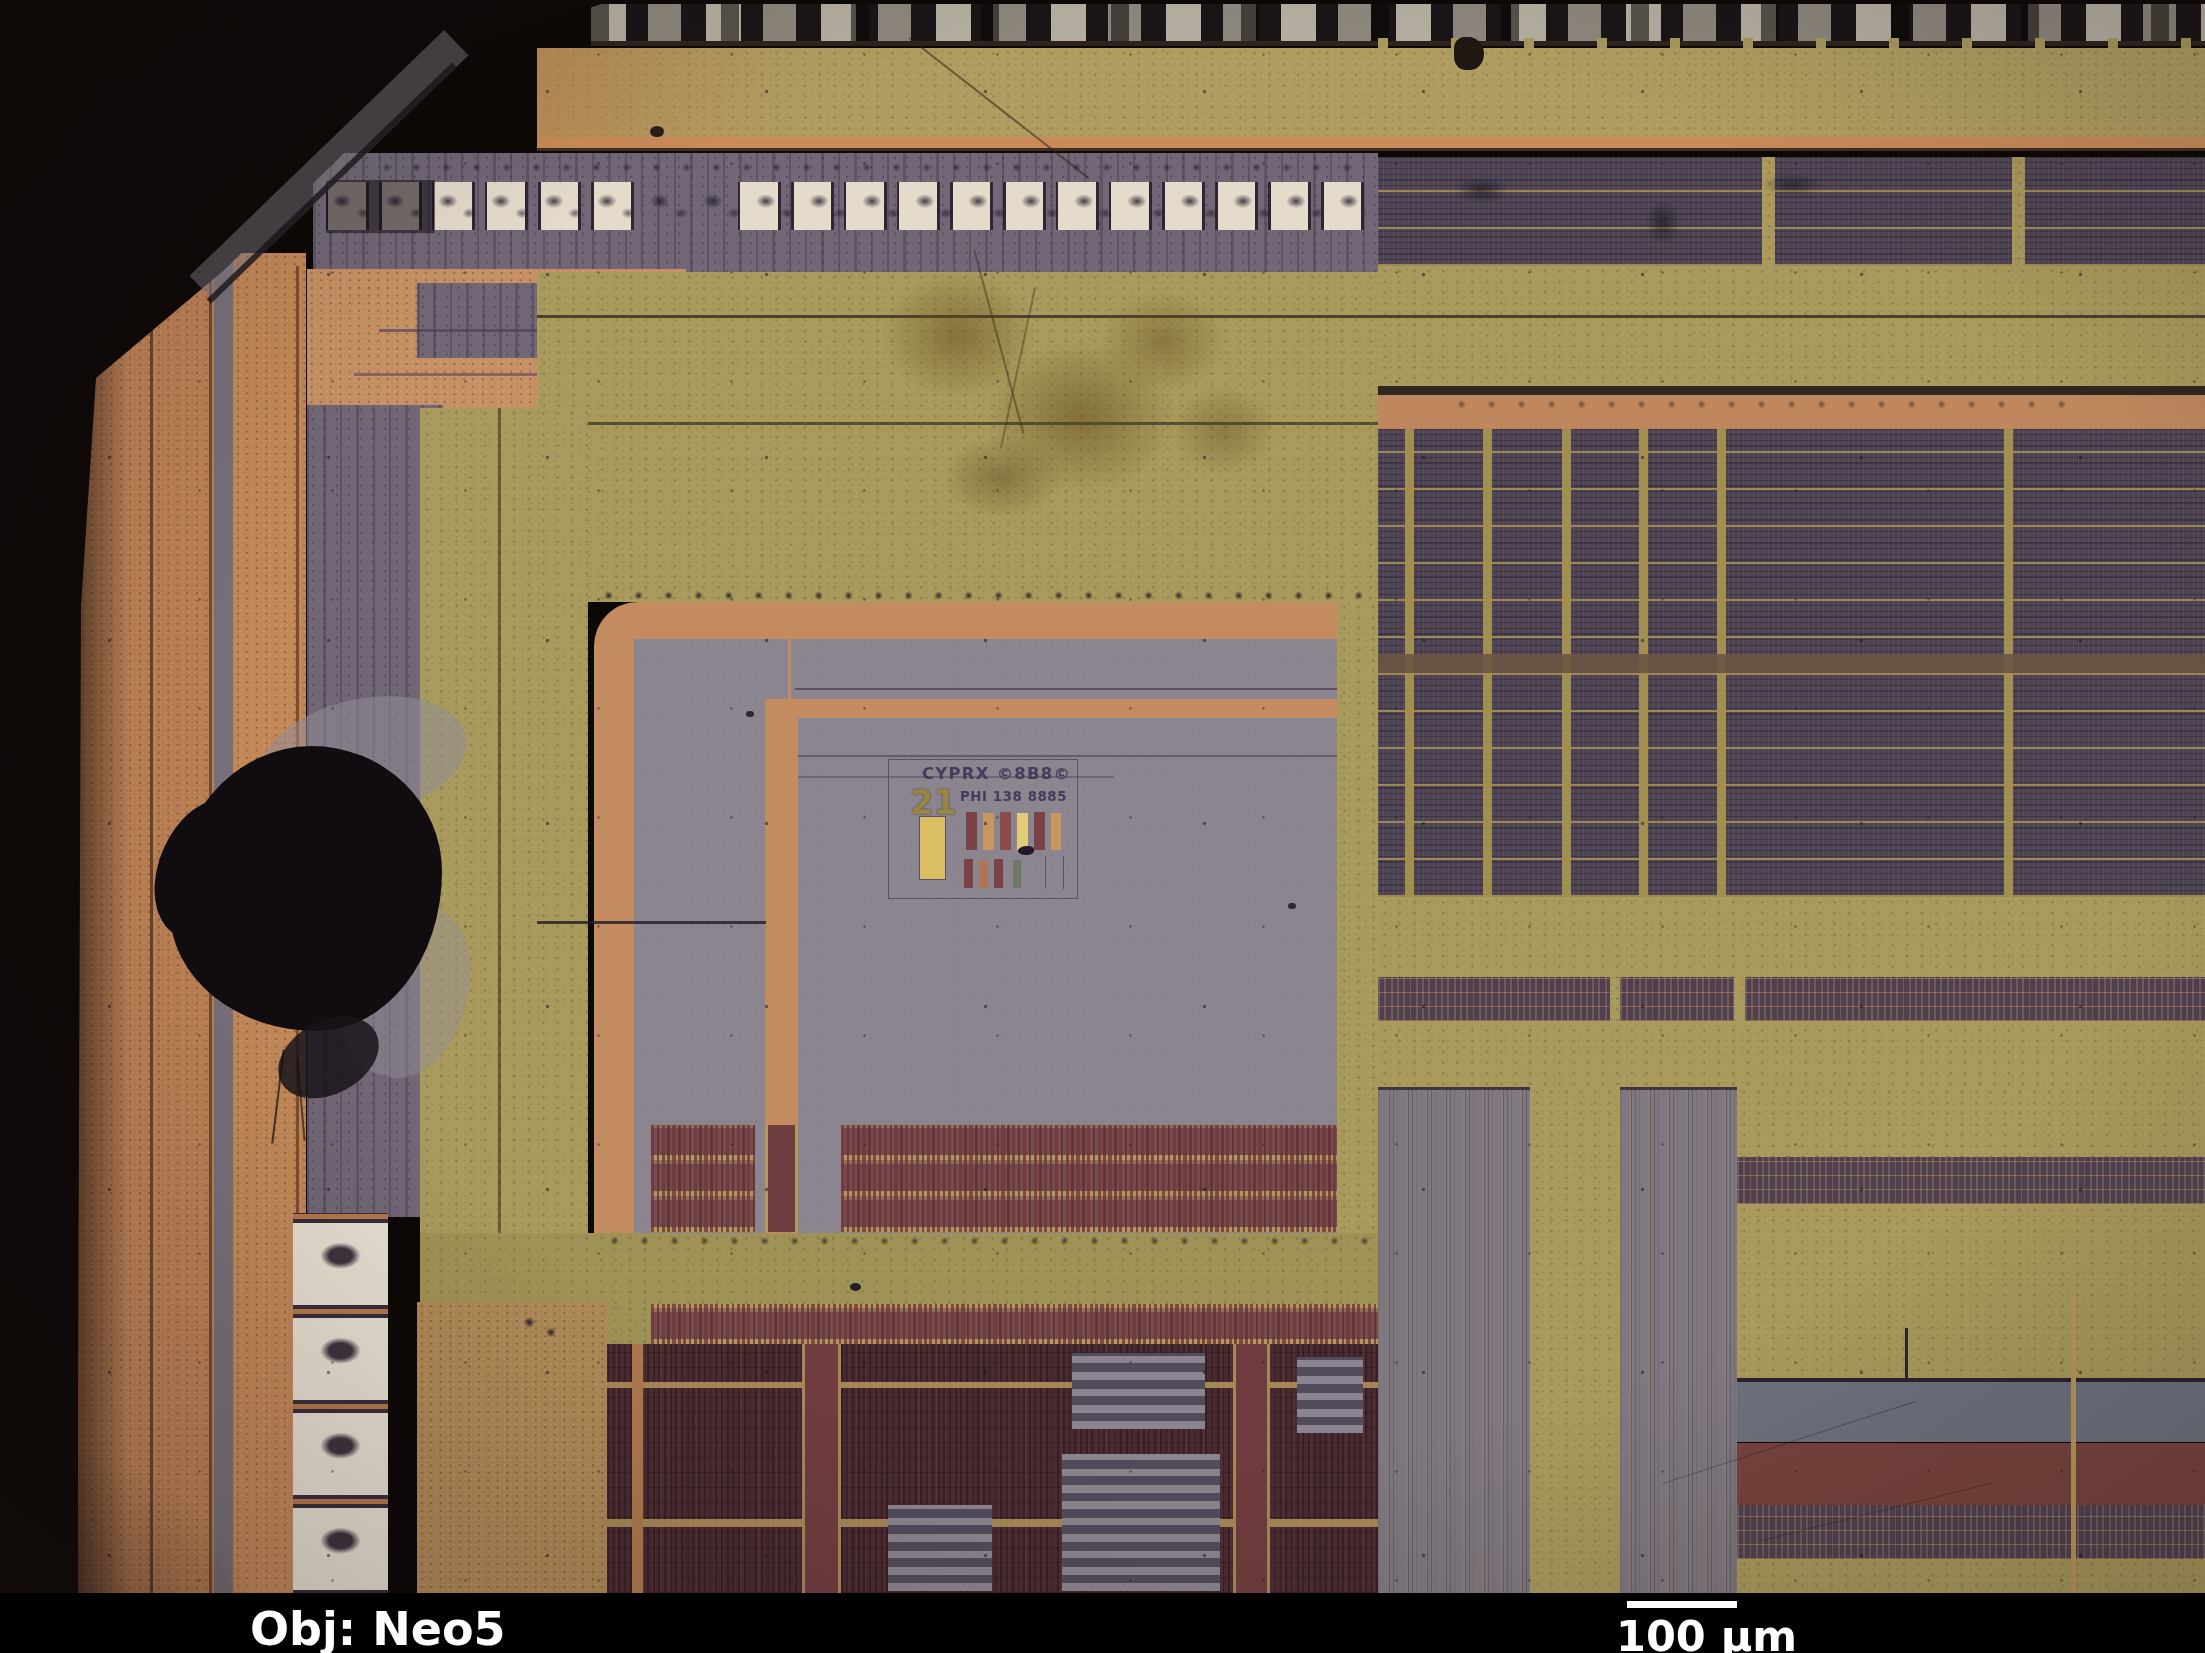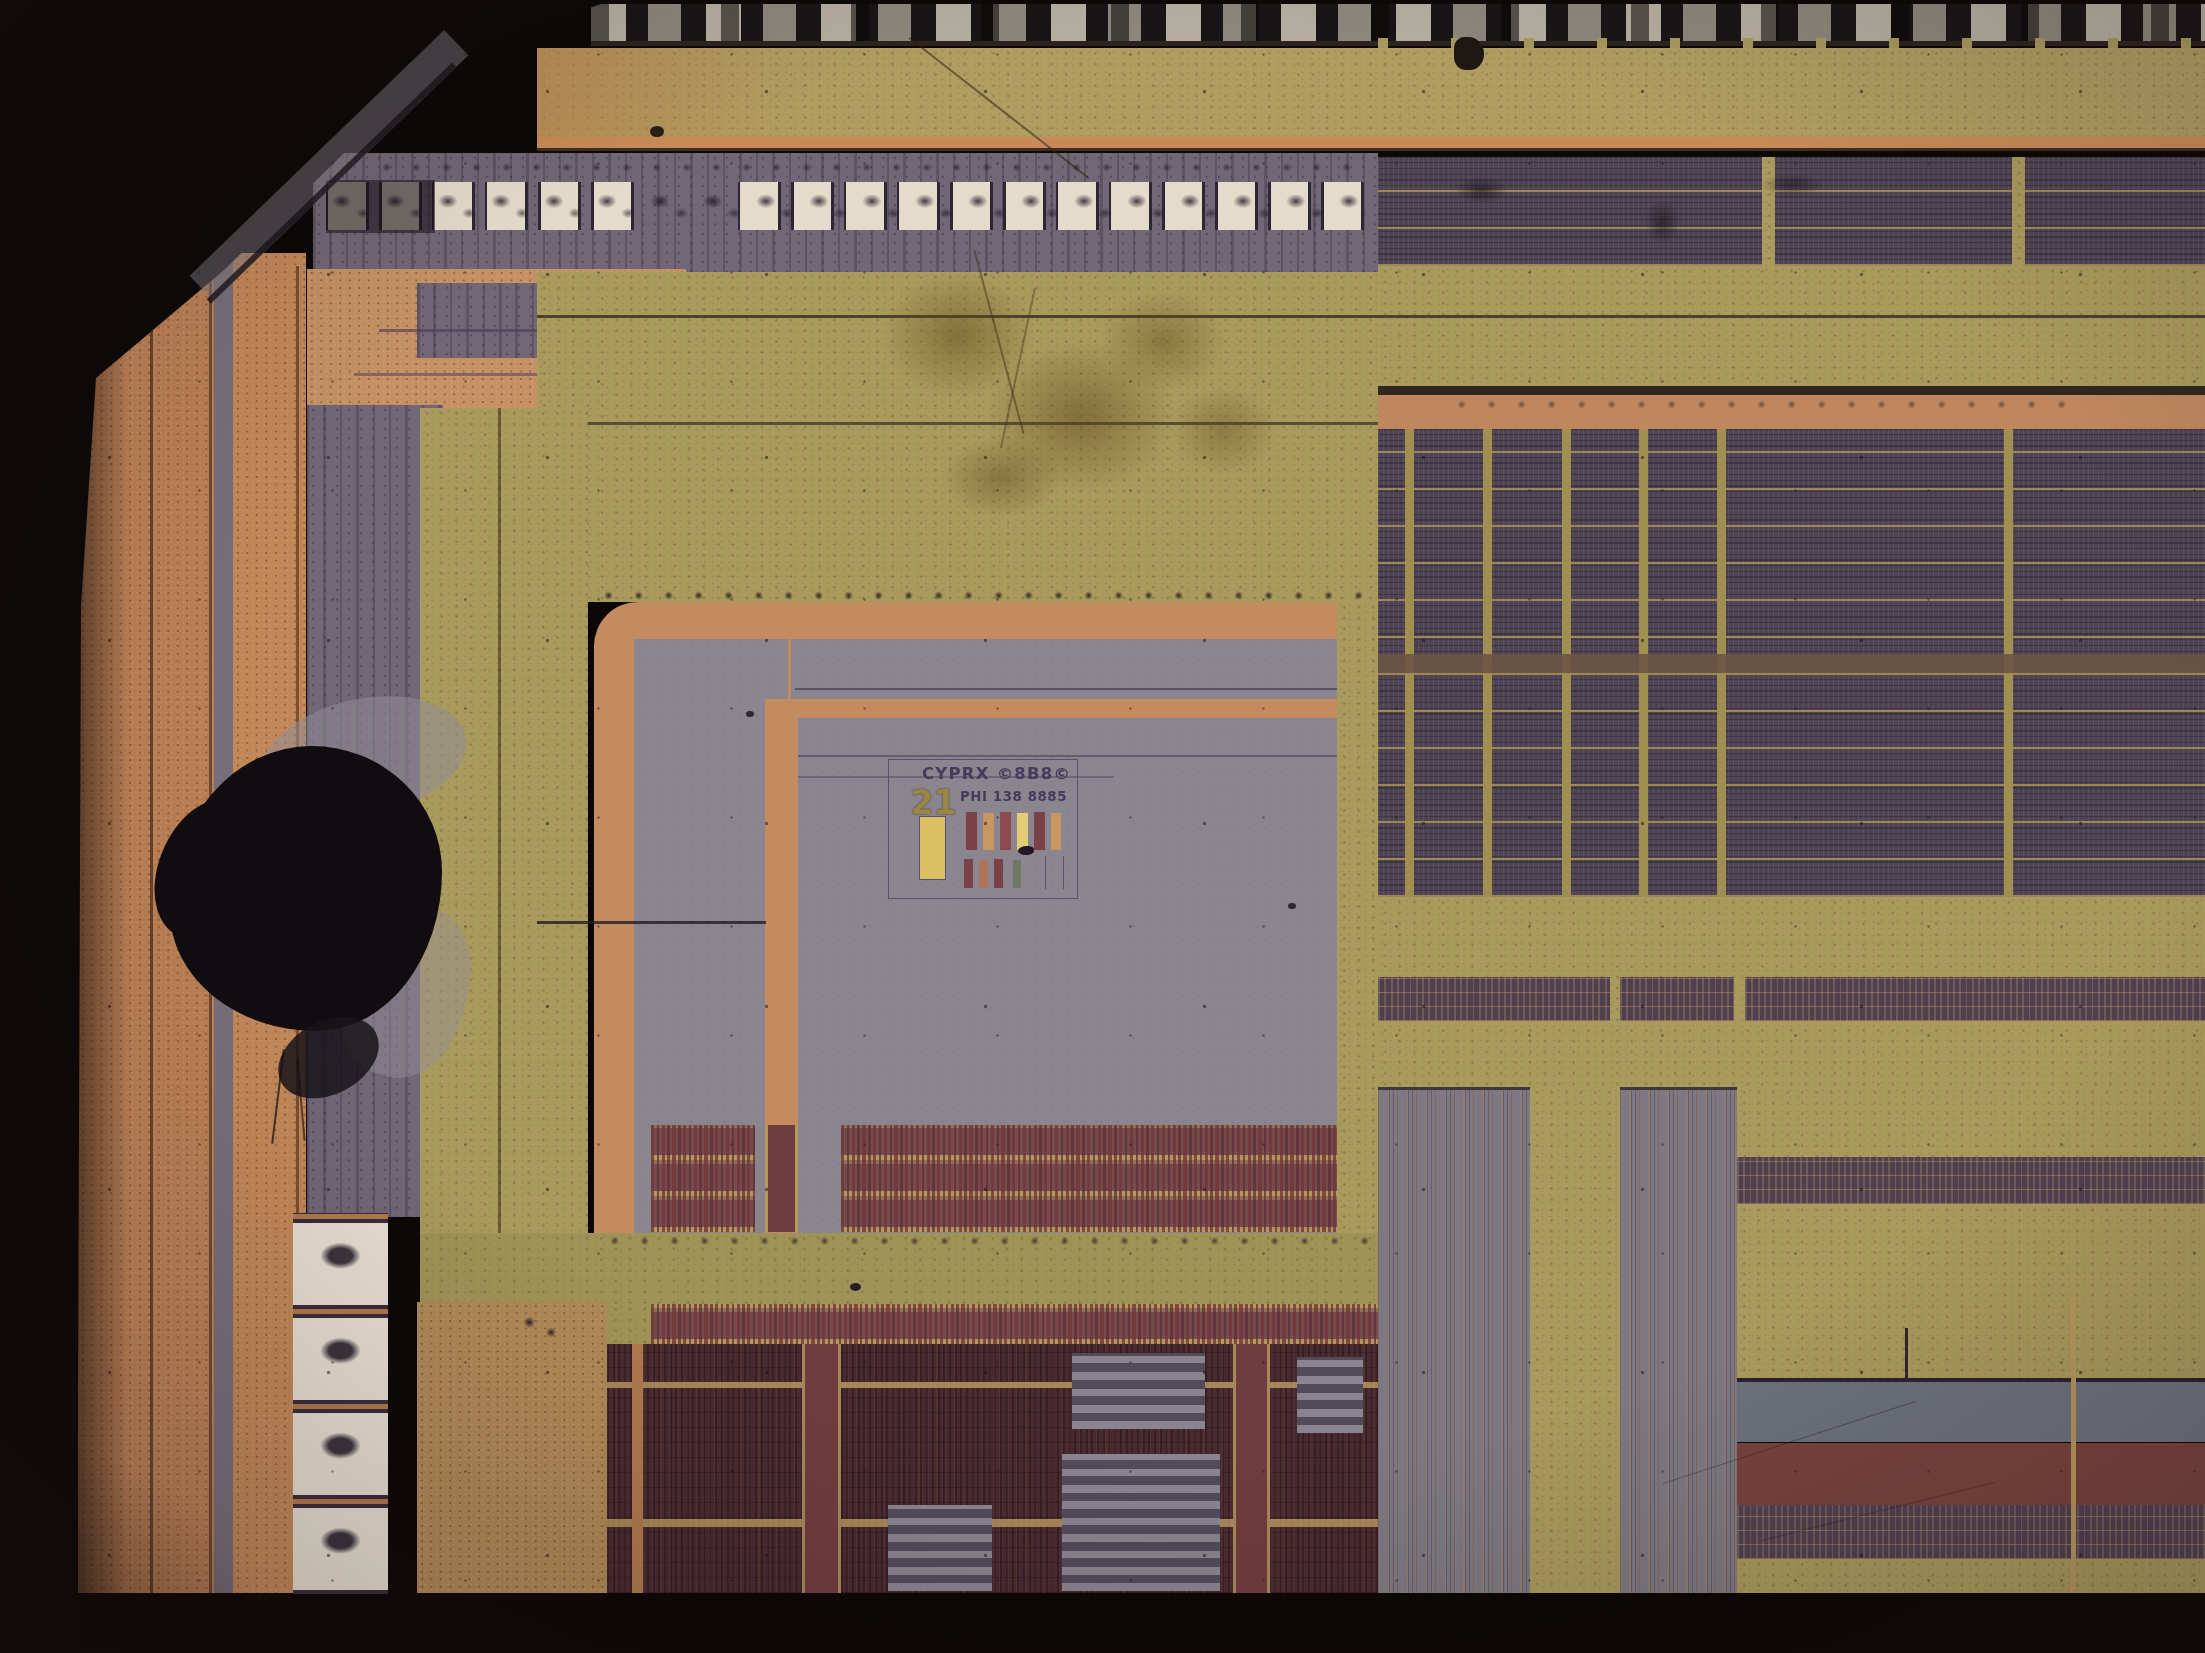--- a/index.html
+++ b/index.html
@@ -229,15 +229,20 @@
     <div style="left:0;top:0;width:2205px;height:1654px;background-image:
       radial-gradient(circle,rgba(15,10,20,.5) 1.3px,rgba(0,0,0,0) 2.1px),
       radial-gradient(circle,rgba(15,10,20,.4) 0.9px,rgba(0,0,0,0) 1.6px);
       background-size:219px 183px,133px 109px;"></div>
     <div style="left:0;top:0;width:2205px;height:1654px;background:
       radial-gradient(ellipse at 55% 45%,rgba(0,0,0,0) 55%,rgba(20,10,15,.28) 100%),
       radial-gradient(ellipse 379px 316px at 0% 100%,rgba(10,5,5,.45),rgba(10,5,5,0) 70%);"></div>
     <div style="left:0;top:0;width:2205px;height:1654px;background:rgba(140,90,60,.05);"></div>
   </div>
 
+  <div style="left:0;top:1593px;width:2205px;height:61px;background:#000;">
+    <div class="lbl" style="left:250px;top:8.9px;font-size:46px;">Obj: Neo5</div>
+    <div style="left:1627px;top:7.6px;width:110px;height:7.6px;background:#fff;"></div>
+    <div class="lbl" style="left:1616px;top:17.7px;font-size:43px;">100 µm</div>
+  </div>
 
 </div>
 
 
 </body></html>

